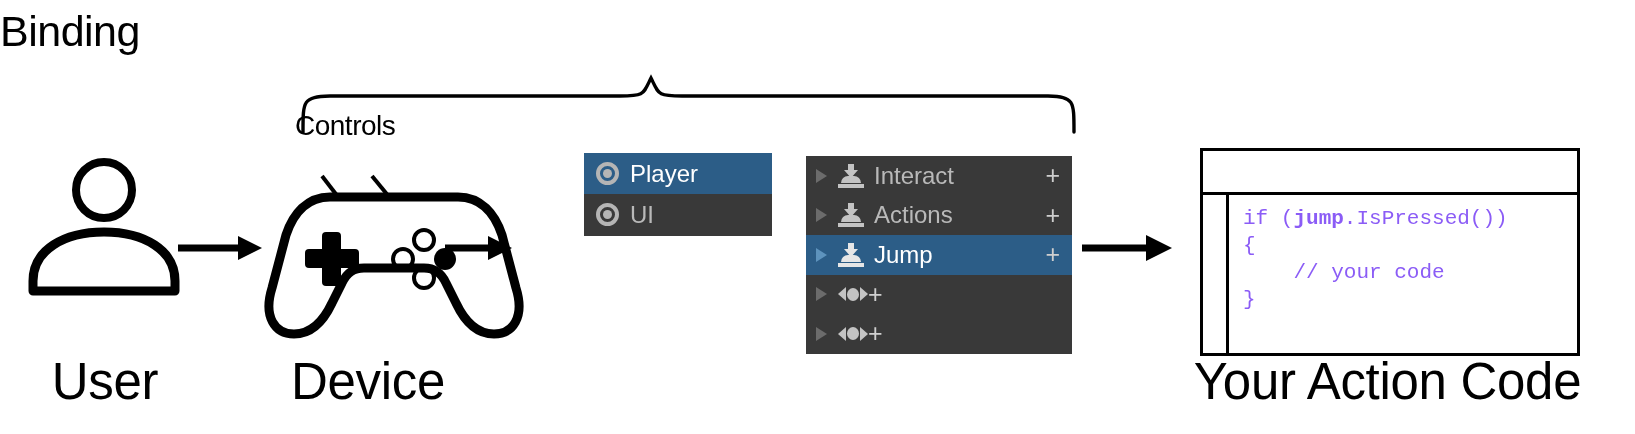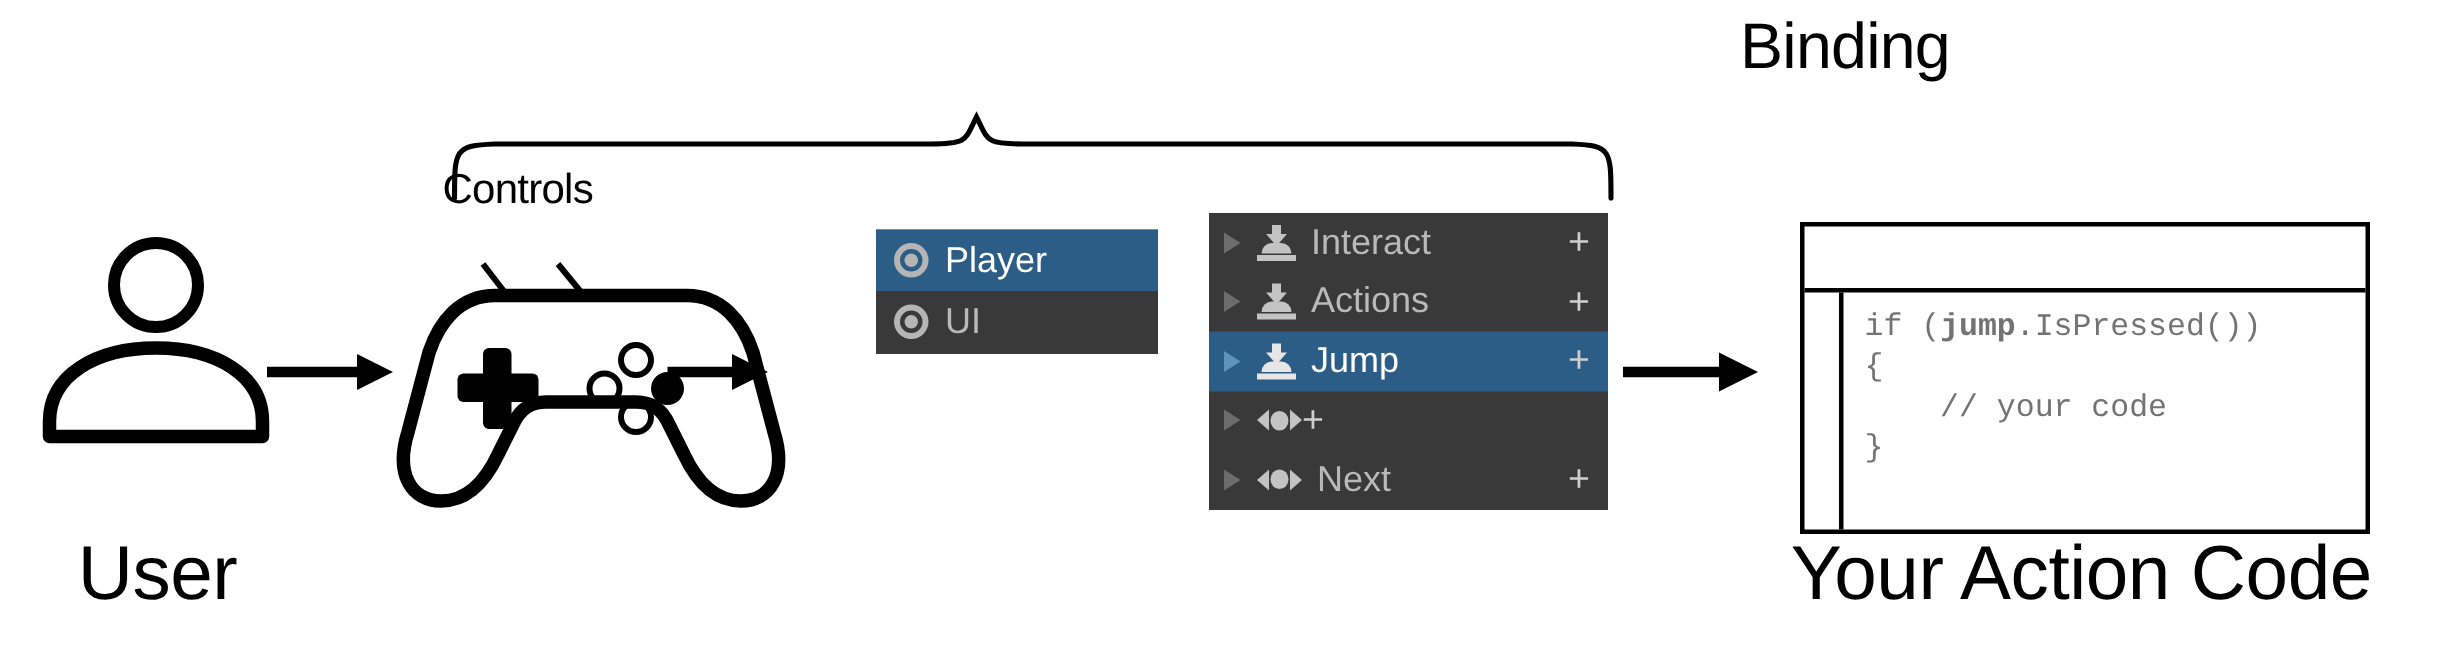--- a/index.html
+++ b/index.html
@@ -16,21 +16,21 @@
     width: 1635px;
     height: 434px;
     background: #ffffff;
     overflow: hidden;
   }
   .abs { position: absolute; }
 
   
   .annot-binding {
     left: 0; top: 10px; width: 1300px;
-    text-align: right;
+    text-align: left;
     font-size: 43px;
     line-height: 1;
     letter-spacing: -0.5px;
   }
   .annot-controls {
     left: 295px; top: 112px;
     font-size: 28px;
     line-height: 1;
     letter-spacing: -0.5px;
   }
@@ -88,21 +88,21 @@
     content: "";
     position: absolute;
     left: 3px; top: 3px;
     width: 9px; height: 9px;
     border-radius: 50%;
     background: #b5b5b5;
   }
 
   
   #actions-panel {
-    left: 806px; top: 142px;
+    left: 806px; top: 156px;
     width: 266px; height: 198px;
   }
   #actions-panel .row {
     height: 39.5px;
     padding-left: 10px;
     padding-right: 12px;
   }
   #actions-panel .row .label {
     margin-left: 10px;
     flex: 1 1 auto;
@@ -201,21 +201,21 @@
     box-sizing: border-box;
     flex: 0 0 auto;
   }
   #code-text {
     flex: 1 1 auto;
     padding: 10px 0 0 14px;
     font-family: "Liberation Mono", monospace;
     font-size: 21px;
     line-height: 27px;
     white-space: pre;
-    color: #737373;
+    color: #8b5cf6;
   }
   #code-text b { font-weight: bold; }
 </style>
 </head>
 <body>
 
 <div id="stage">
 
   <div class="abs annot-binding">Binding</div>
 
@@ -348,32 +348,32 @@
       <span class="plus">+</span>
     </div>
 
     <div class="row">
       <span class="foldout"></span>
       <span class="icon-axis-action">
         <span class="tri-l"></span>
           <span class="dot"></span>
           <span class="tri-r"></span>
       </span>
-      <span class="label">Next</span>
       <span class="plus">+</span>
     </div>
   </div>
 
   <div class="abs" id="code-window">
     <div id="code-titlebar"></div>
     <div id="code-body">
       <div id="code-gutter"></div>
       <div id="code-text"><span>if (</span><b>jump</b><span>.IsPressed())</span>
 <span>{</span>
 <span>    // your code</span>
 <span>}</span></div>
     </div>
   </div>
 
   <div class="abs caption cap-user">User</div>
+  <div class="abs caption cap-device">Device</div>
   <div class="abs caption cap-code">Your Action Code</div>
 
 </div>
 
 </body></html>

